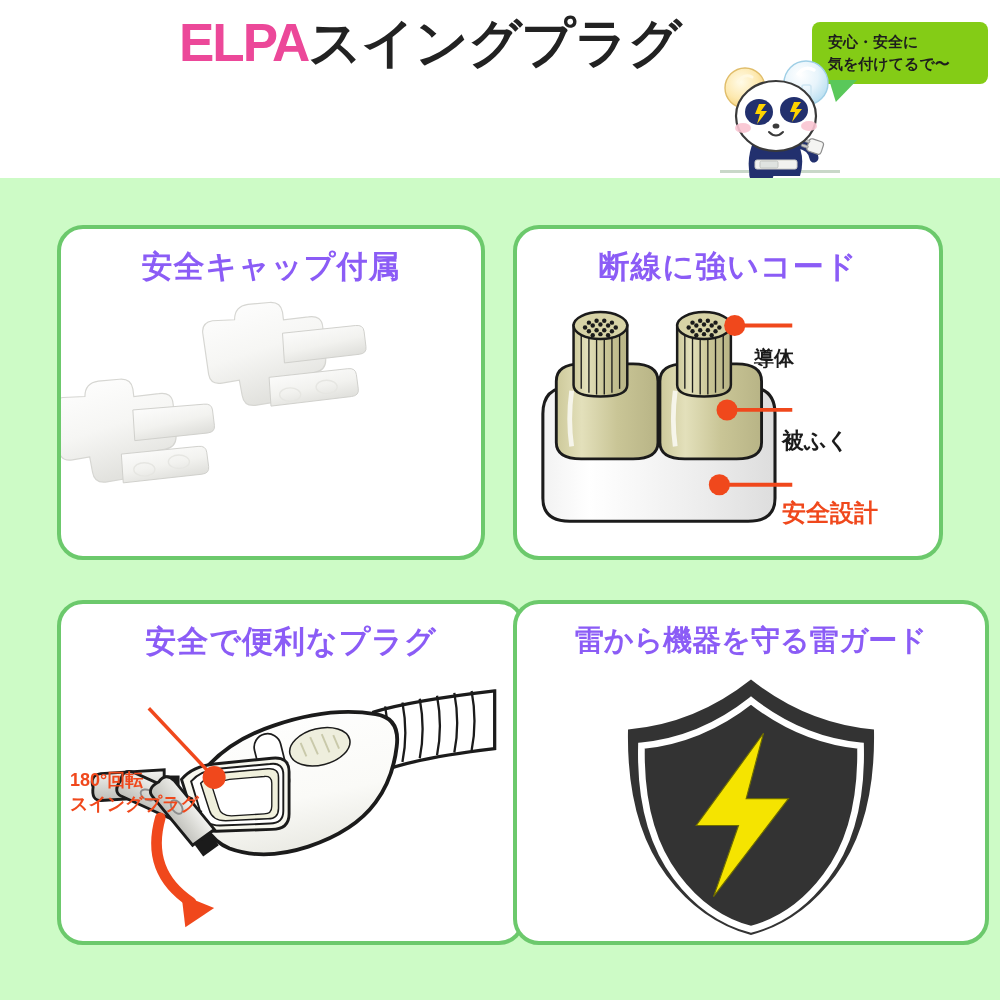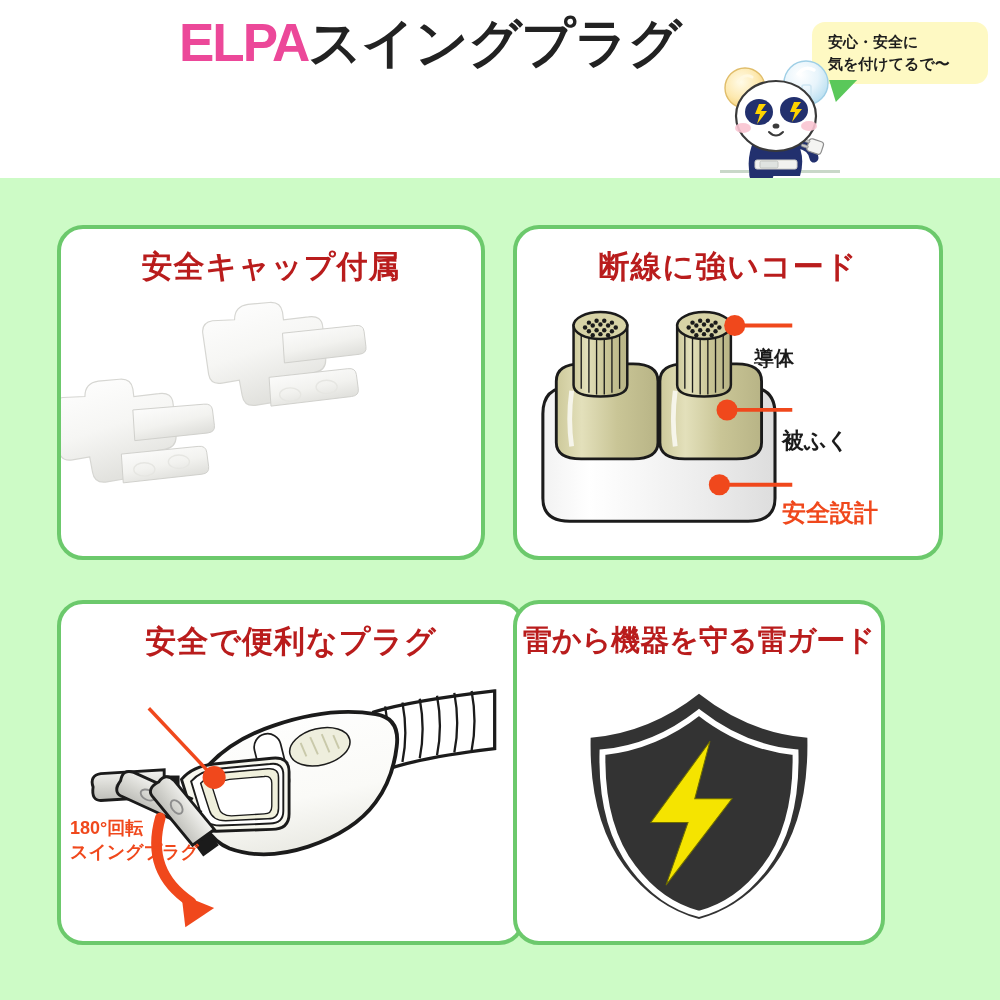--- a/index.html
+++ b/index.html
@@ -13,53 +13,53 @@
 
   
   .header{position:absolute;left:0;top:0;width:1000px;height:178px;background:#ffffff;}
   .headline{position:absolute;left:150px;top:12px;width:560px;text-align:center;}
   .hl-line1{font-size:53px;font-weight:bold;color:#222222;letter-spacing:-1px;line-height:62px;white-space:nowrap;}
   .hl-line1 .logo{color:#ec4899;font-weight:bold;font-style:normal;letter-spacing:-2px;
       font-family:Liberation Sans, sans-serif;}
   .hl-line2{font-size:66px;font-weight:bold;color:#2b2b2b;letter-spacing:2px;line-height:74px;white-space:nowrap;margin-top:-2px;}
 
   
-  .bubble{position:absolute;left:812px;top:22px;width:176px;height:62px;background:#fef9c3;border-radius:13px;}
+  .bubble{position:absolute;left:812px;top:22px;width:176px;height:62px;background:#84cc16;border-radius:8px;}
   .bubble-txt{position:absolute;left:16px;top:9px;color:#1d1d1d;font-size:15px;font-weight:bold;line-height:22px;white-space:pre-line;}
   .bubble-tail{position:absolute;left:828px;top:80px;width:0;height:0;
       border-left:9px solid transparent;border-right:19px solid transparent;border-top:22px solid #5ac85a;transform:skewX(-6deg);}
 
   
   .mascot{position:absolute;left:714px;top:52px;width:132px;height:130px;}
 
   
   .body-bg{position:absolute;left:0;top:178px;width:1000px;height:822px;background:#cdfbc6;}
 
   
   .card{position:absolute;background:#ffffff;border:4px solid #6cc96c;border-radius:26px;box-sizing:border-box;}
   #card-cap   {left:57px; top:225px; width:428px;height:335px;}
   #card-cord  {left:513px;top:225px; width:430px;height:335px;}
   #card-plug  {left:57px; top:600px; width:468px;height:345px;}
-  #card-guard {left:513px;top:600px; width:372px;height:345px;}
+  #card-guard {left:513px;top:600px; width:476px;height:345px;}
   .card-title{position:absolute;left:0;top:17px;width:100%;text-align:center;
-      font-size:31px;font-weight:bold;color:#b91c1c;letter-spacing:1px;white-space:nowrap;}
+      font-size:31px;font-weight:bold;color:#8b5cf6;letter-spacing:1px;white-space:nowrap;}
   #card-guard .card-title{font-size:29px;letter-spacing:0px;}
   .card-art{position:absolute;left:0;top:62px;width:100%;bottom:6px;}
 
   
   .lbl{position:absolute;font-weight:bold;white-space:nowrap;}
   .lbl-dark{color:#1b1b1b;}
   .lbl-orange{color:#f0481c;}
 
   #lbl-conductor{left:754px;top:345px;font-size:20px;}
   #lbl-sheath   {left:782px;top:426px;font-size:22px;}
   #lbl-protect  {left:782px;top:497px;font-size:24px;}
 
   #lbl-tracking {left:64px;top:688px;font-size:19px;}
-  #lbl-swing    {left:70px;top:768px;font-size:18px;line-height:24px;white-space:pre-line;margin-top:48px;}
+  #lbl-swing    {left:70px;top:768px;font-size:18px;line-height:24px;white-space:pre-line;}
 </style>
 </head>
 <body>
 
 <div id="page">
 
   <div class="header">
     <div class="headline">
       <div class="hl-line1"><span class="logo">ELPA</span><span>スイングプラグ</span></div>
     </div>

